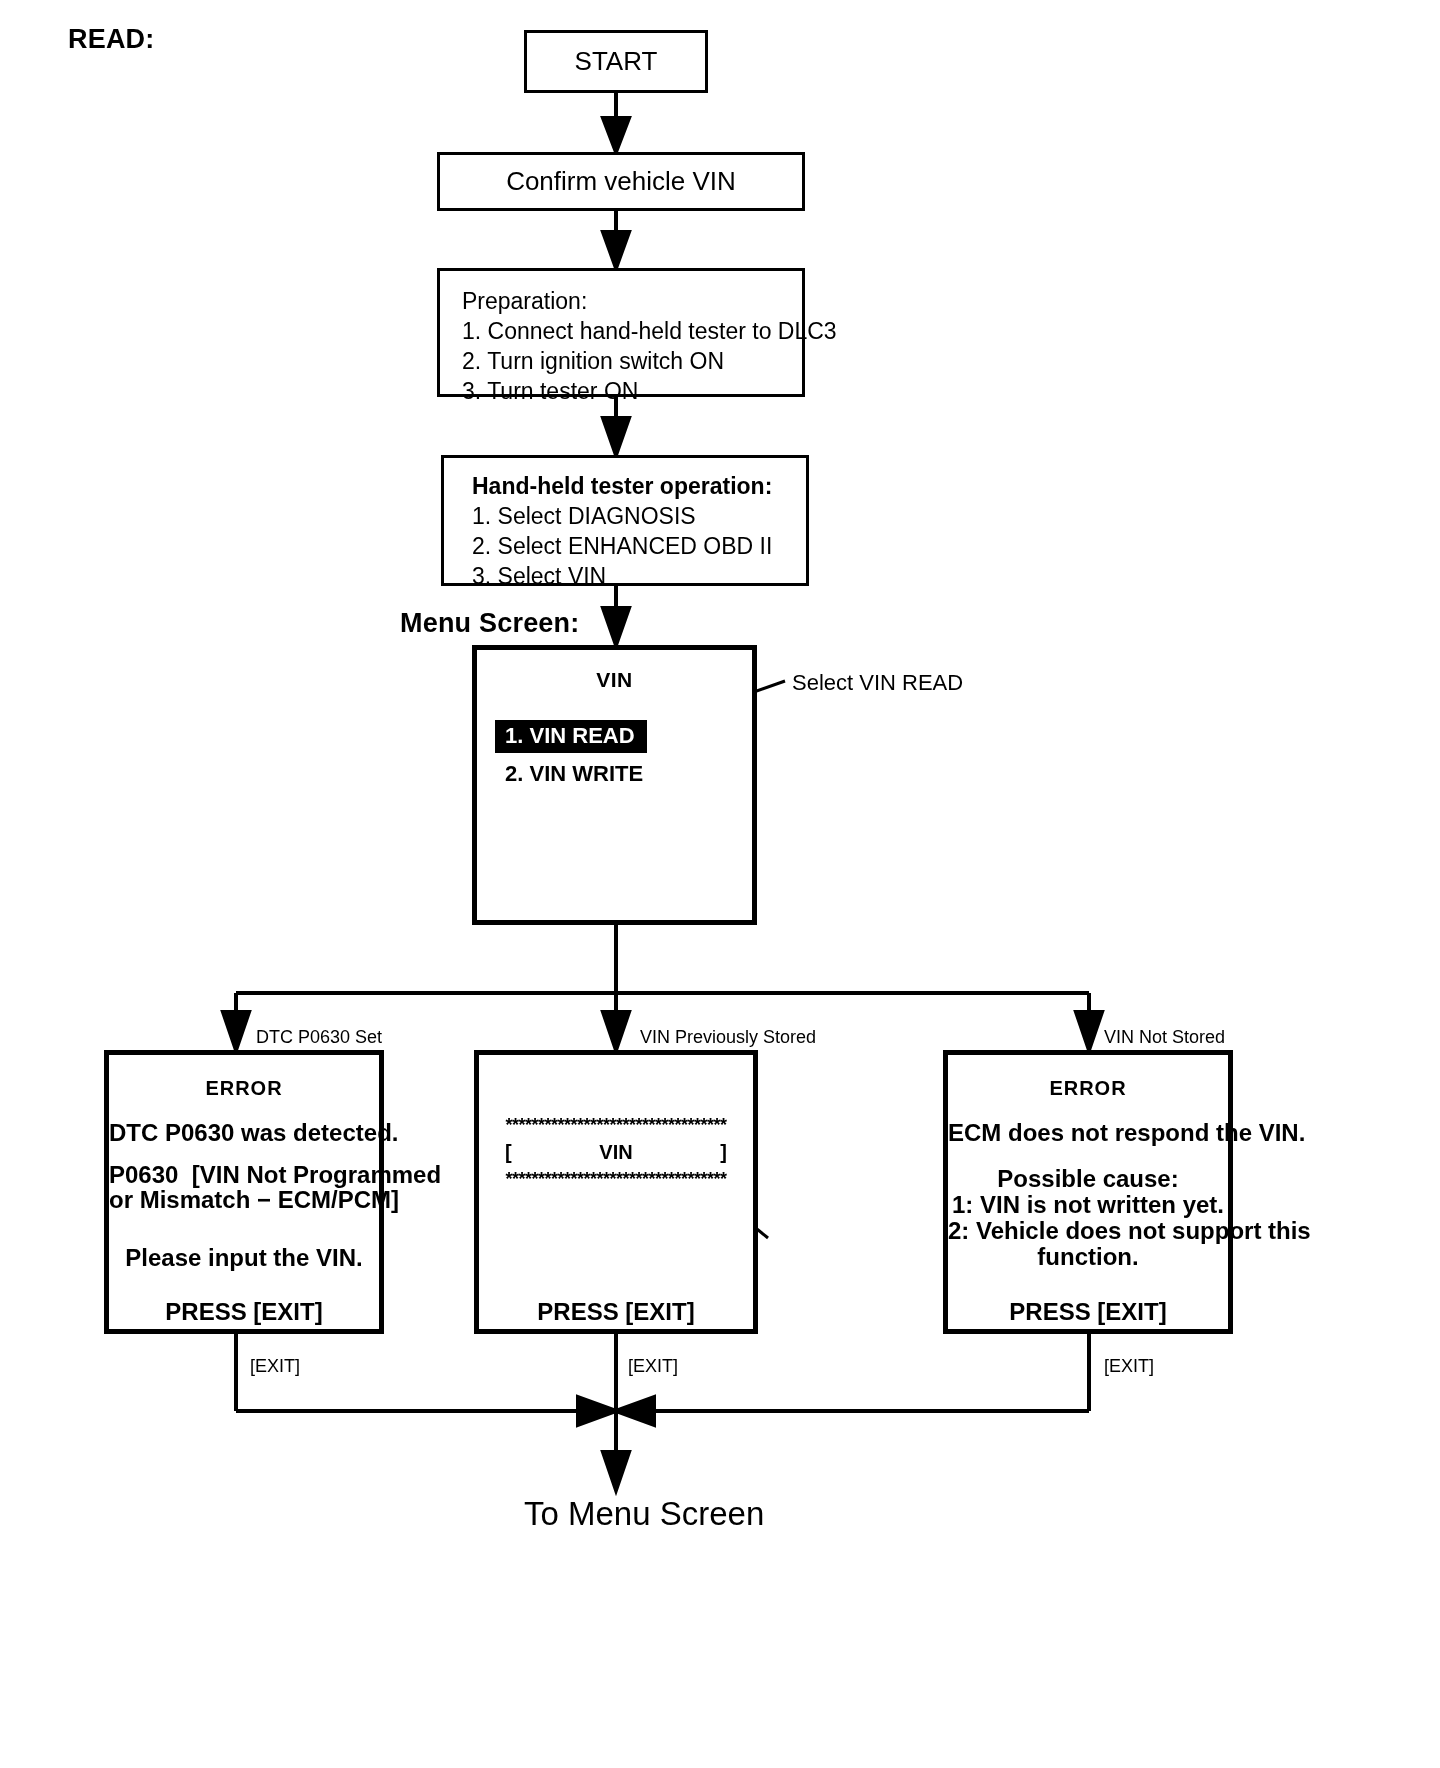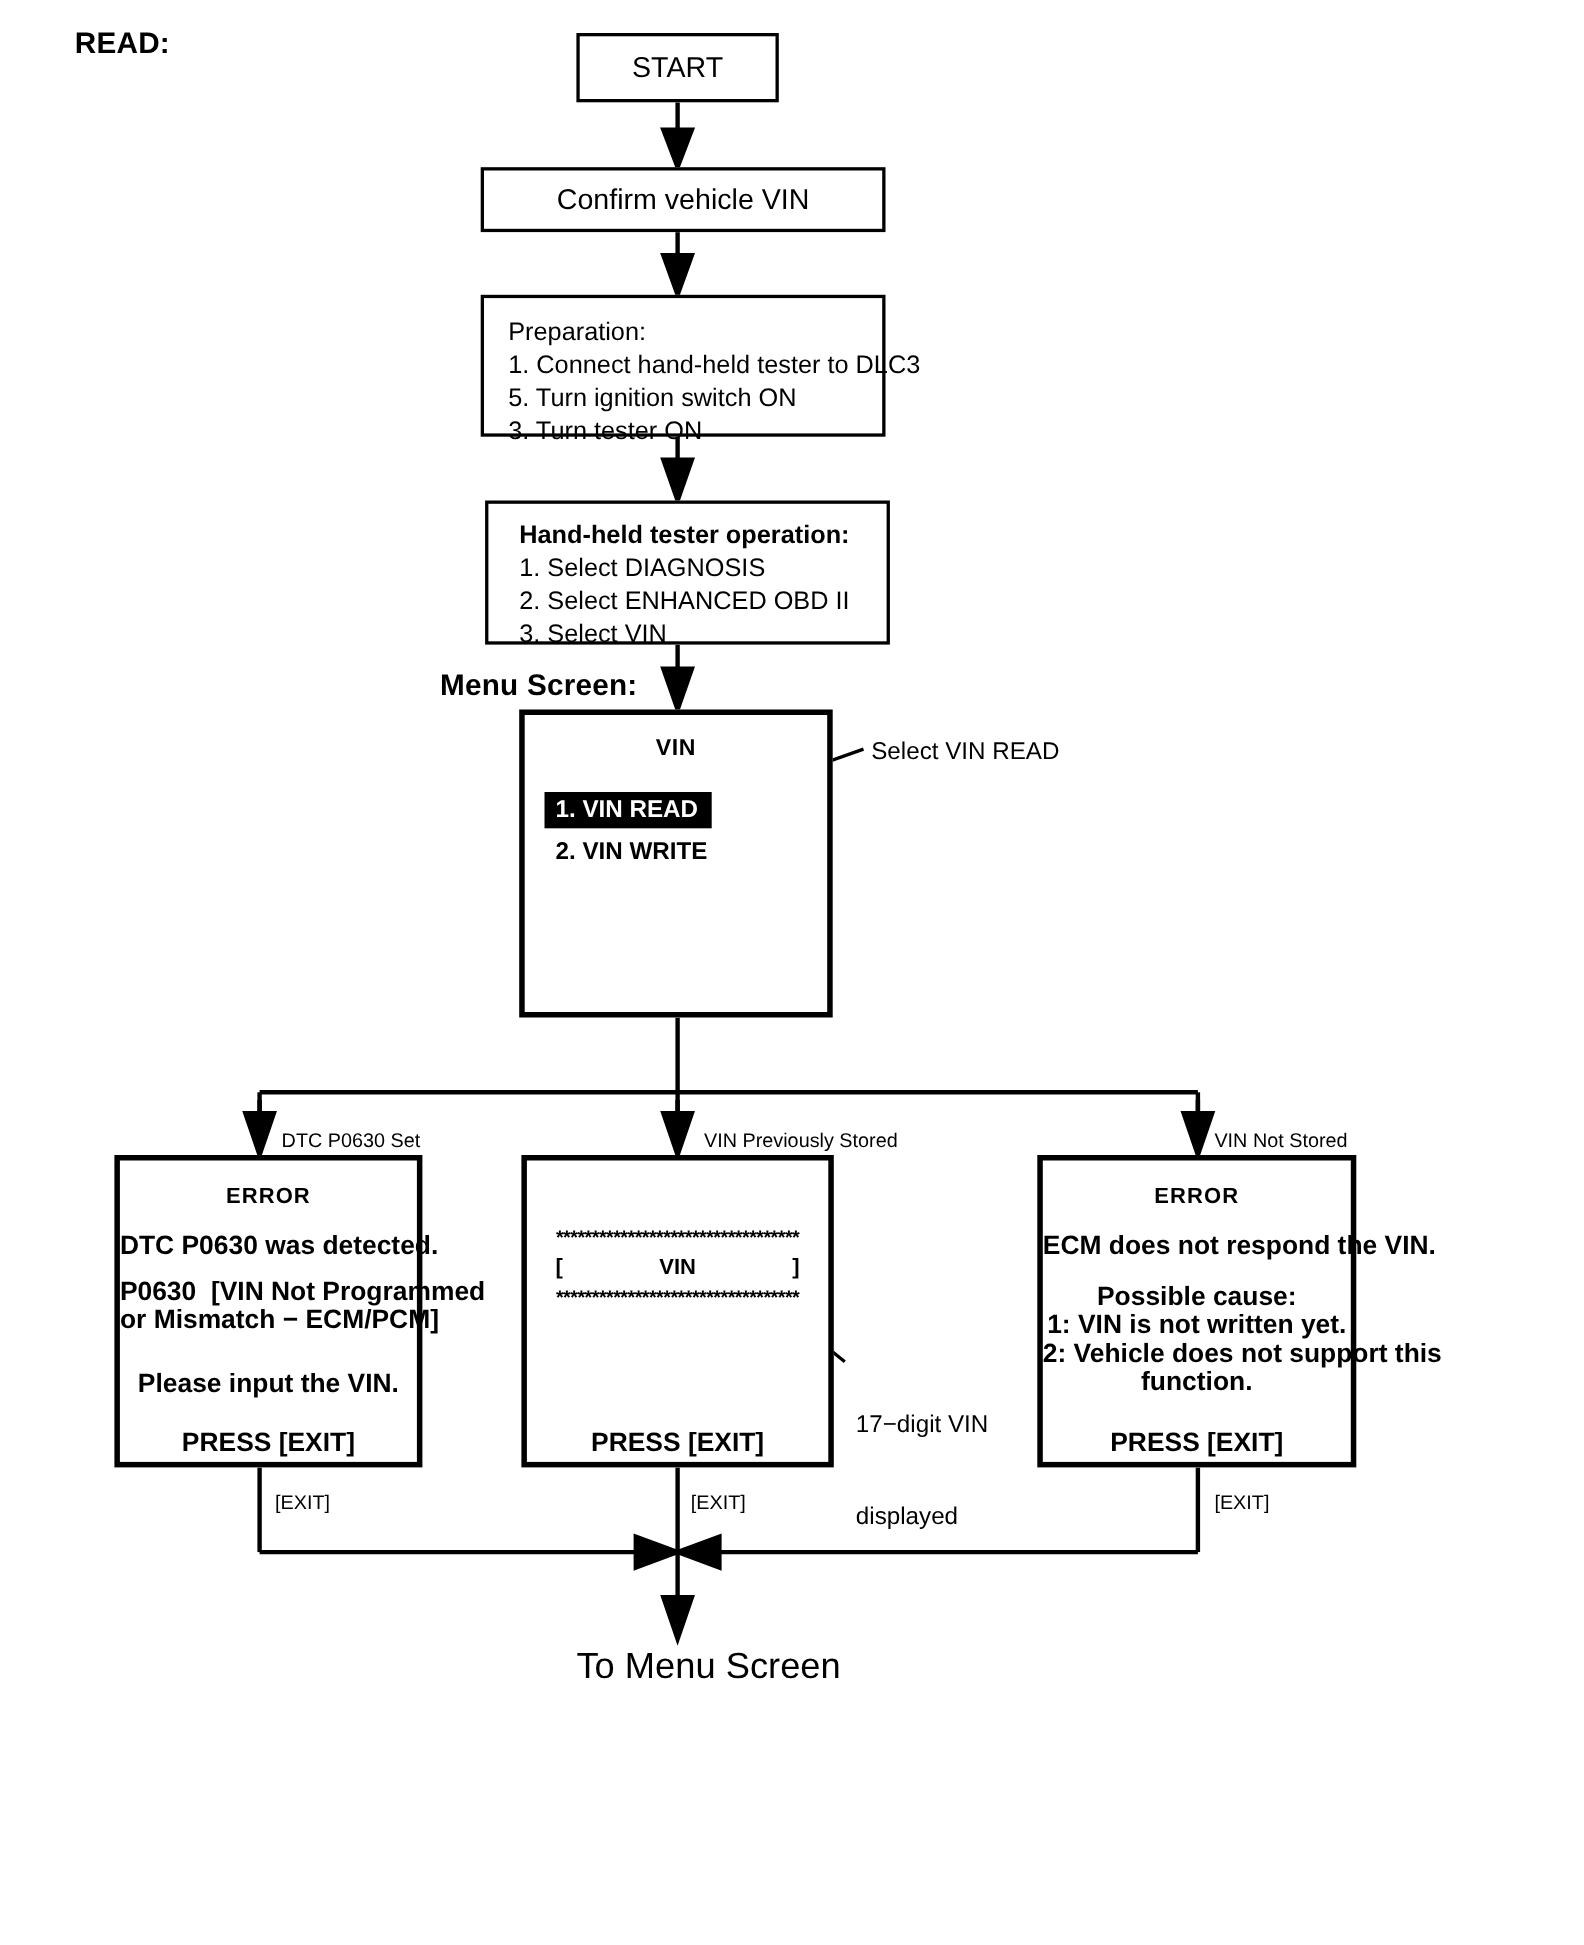--- a/index.html
+++ b/index.html
@@ -146,21 +146,21 @@
     <div class="center-text">START</div>
   </div>
 
   <div class="node" style="left:437px;top:152px;width:368px;height:59px;">
     <div class="center-text">Confirm vehicle VIN</div>
   </div>
 
   <div class="node pad" style="left:437px;top:268px;width:368px;height:129px;padding:16px 0 0 22px;">
     <div class="line">Preparation:</div>
     <div class="line">1. Connect hand-held tester to DLC3</div>
-    <div class="line">5. Turn ignition switch ON</div>
+    <div class="line">2. Turn ignition switch ON</div>
     <div class="line">3. Turn tester ON</div>
   </div>
 
   <div class="node pad" style="left:441px;top:455px;width:368px;height:131px;padding:14px 17px 0 28px;">
     <div class="line b">Hand-held tester operation:</div>
     <div class="line">1. Select DIAGNOSIS</div>
     <div class="line">2. Select ENHANCED OBD II</div>
     <div class="line">3. Select VIN</div>
   </div>
 
@@ -193,24 +193,20 @@
       <div class="vin-row">
         <span>[</span>
         <span class="mid">VIN</span>
         <span>]</span>
       </div>
     </div>
     <div class="err-body ast" style="top:114px;">**********************************</div>
     <div class="err-body scr-line" style="top:243px;">PRESS [EXIT]</div>
   </div>
 
-  <div class="annot" style="left:778px;top:1226px;">
-    <div>17−digit VIN</div>
-    <div>displayed</div>
-  </div>
 
   <div class="node thick" style="left:943px;top:1050px;width:290px;height:284px;">
     <div class="err-body" style="top:22px;font-size:20px;font-weight:bold;letter-spacing:1px;">ERROR</div>
     <div class="err-body scr-line" style="top:64px;">ECM does not respond the VIN.</div>
     <div class="err-body scr-line" style="top:110px;">Possible cause:</div>
     <div class="err-body scr-line" style="top:136px;">1: VIN is not written yet.</div>
     <div class="err-body scr-line" style="top:162px;">2: Vehicle does not support this</div>
     <div class="err-body scr-line" style="top:188px;">function.</div>
     <div class="err-body scr-line" style="top:243px;">PRESS [EXIT]</div>
   </div>

